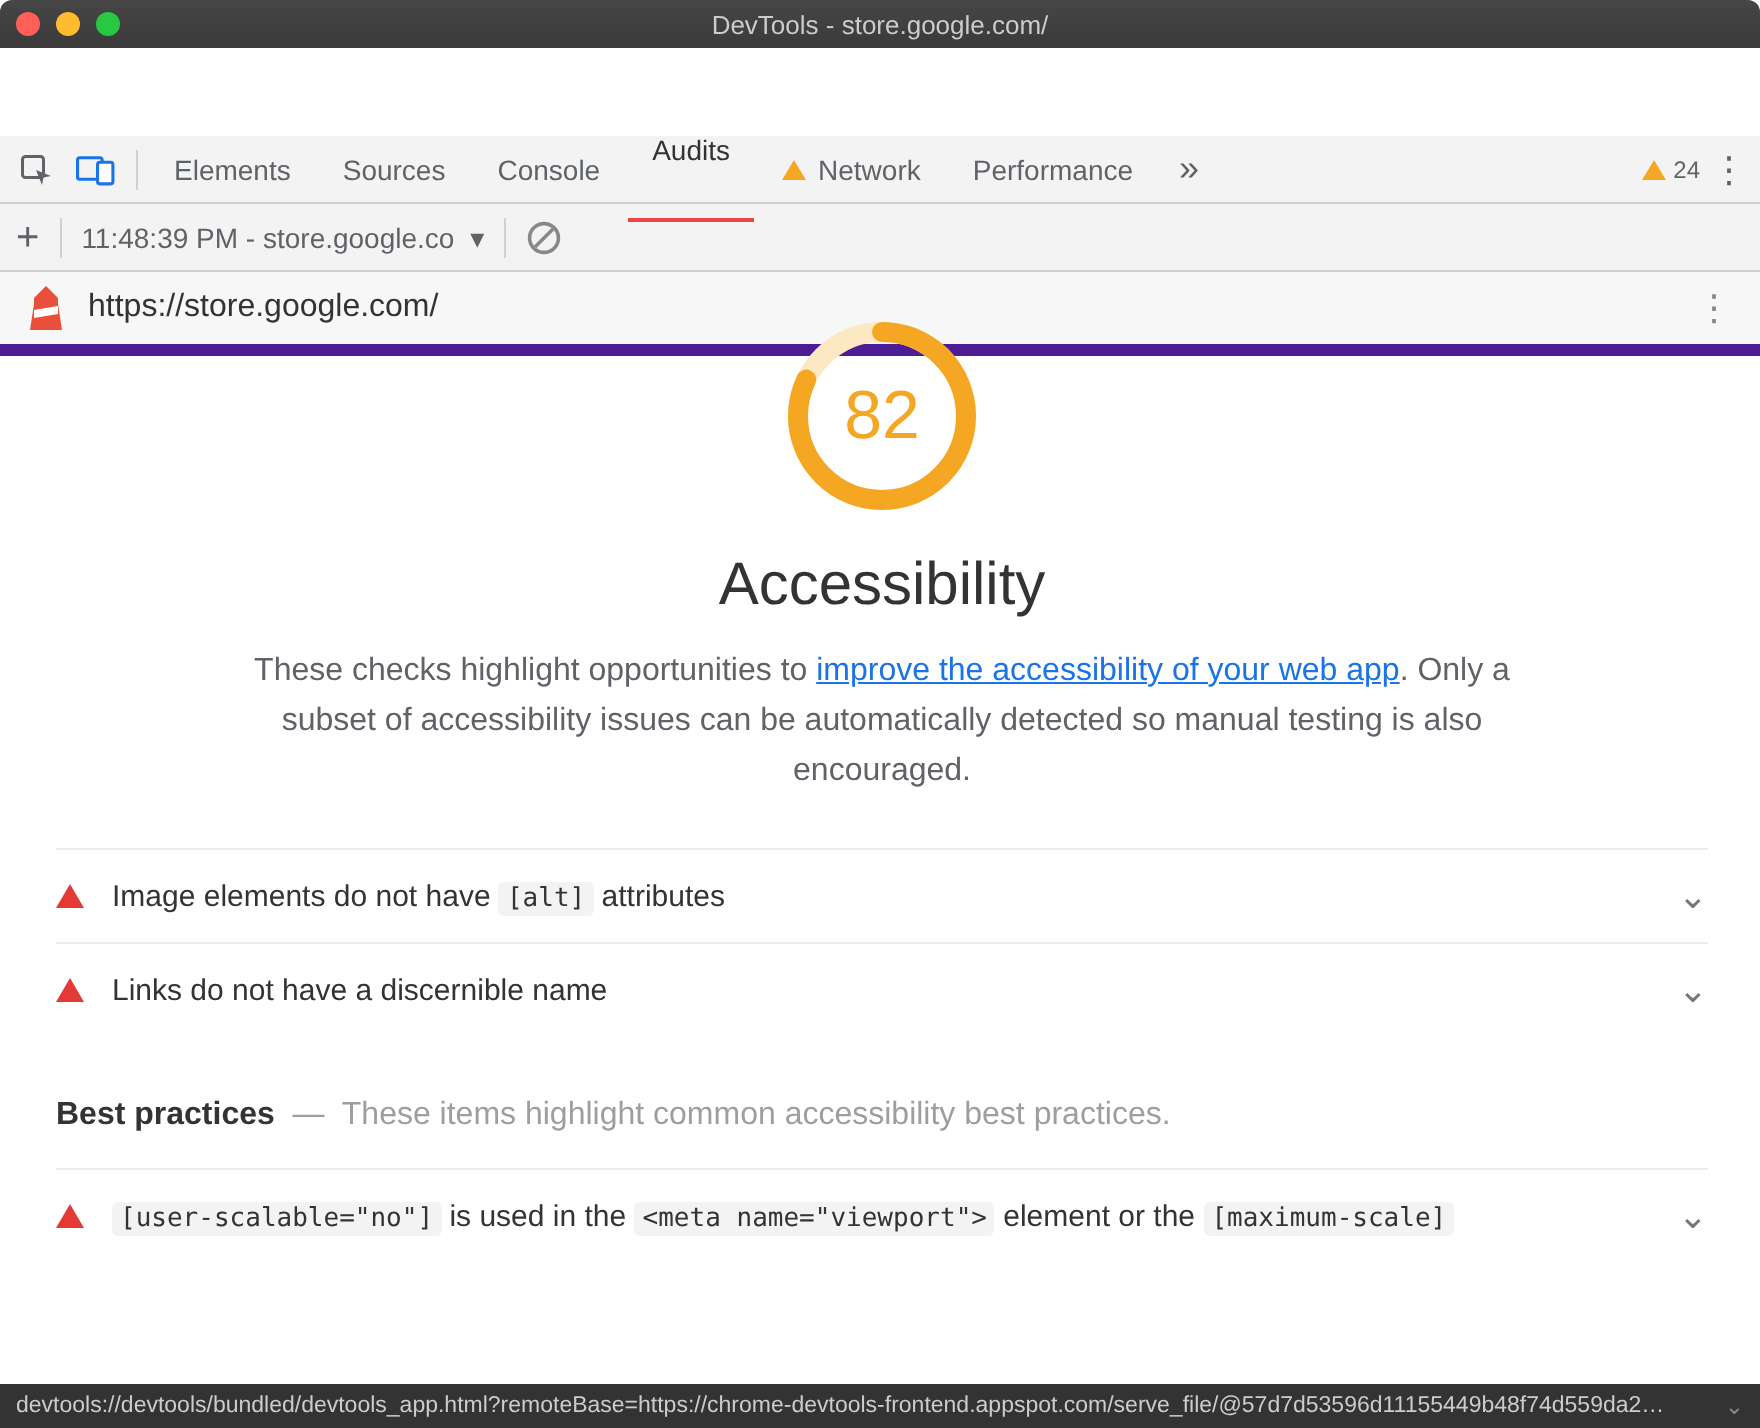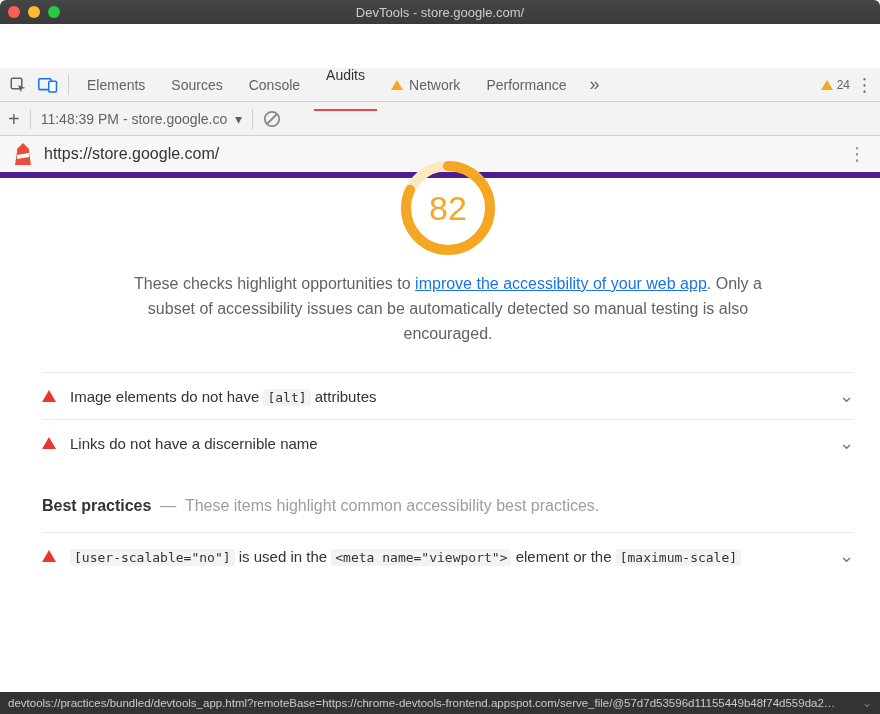--- a/index.html
+++ b/index.html
@@ -100,21 +100,21 @@
   .lighthouse-icon { width: 18px; height: 22px; position: relative; }
   .urlbar .dots { margin-left: auto; color: #888; font-size: 18px; }
 
   
   .report {
     position: absolute;
     top: 134px;   
     bottom: 22px; 
     left: 0; right: 0;
     overflow: hidden;
-    padding: 18px 26px 0 42px;
+    padding: 18px 26px 0 28px;
   }
   .gauge-wrap {
     display: flex; flex-direction: column; align-items: center; gap: 14px;
     margin-top: 6px;
   }
   .gauge { position: relative; width: 100px; height: 100px; }
   .gauge svg { transform: rotate(-90deg); }
   .gauge .score {
     position: absolute; inset: 0;
     display: flex; align-items: center; justify-content: center;
@@ -254,20 +254,21 @@
 <div class="report">
 
   <div class="gauge-wrap">
     <div class="gauge">
       <svg width="100" height="100">
         <circle cx="50" cy="50" r="42" stroke="#fce8c3" stroke-width="10" fill="none"></circle>
         <circle cx="50" cy="50" r="42" stroke="#f5a623" stroke-width="10" fill="none" stroke-linecap="round" stroke-dasharray="263.9" stroke-dashoffset="47.5"></circle>
       </svg>
       <div class="score">82</div>
     </div>
+    <div class="category-title">Accessibility</div>
   </div>
 
   <p class="blurb">
     <span>These checks highlight opportunities to </span><a href="#">improve the accessibility of your web app</a><span>. Only a subset of accessibility issues can be automatically detected so manual testing is also encouraged.</span>
   </p>
 
 
   <div class="audit-row">
     <span class="redtri"></span>
     <span>Image elements do not have <code class="inline-code">[alt]</code> attributes</span>
@@ -287,15 +288,15 @@
 
   <div class="audit-row" style="border-bottom:none">
     <span class="redtri"></span>
     <span><code class="inline-code">[user-scalable="no"]</code> is used in the <code class="inline-code">&lt;meta name="viewport"&gt;</code> element or the <code class="inline-code">[maximum-scale]</code></span>
     <span class="chev">⌄</span>
   </div>
 
 </div>
 
 <div class="statusbar">
-  <span style="overflow:hidden;text-overflow:ellipsis">devtools://practices/bundled/devtools_app.html?remoteBase=https://chrome-devtools-frontend.appspot.com/serve_file/@57d7d53596d11155449b48f74d559da2…</span>
+  <span style="overflow:hidden;text-overflow:ellipsis">devtools://devtools/bundled/devtools_app.html?remoteBase=https://chrome-devtools-frontend.appspot.com/serve_file/@57d7d53596d11155449b48f74d559da2…</span>
   <span class="chev">⌄</span>
 </div>
 
 </body></html>

